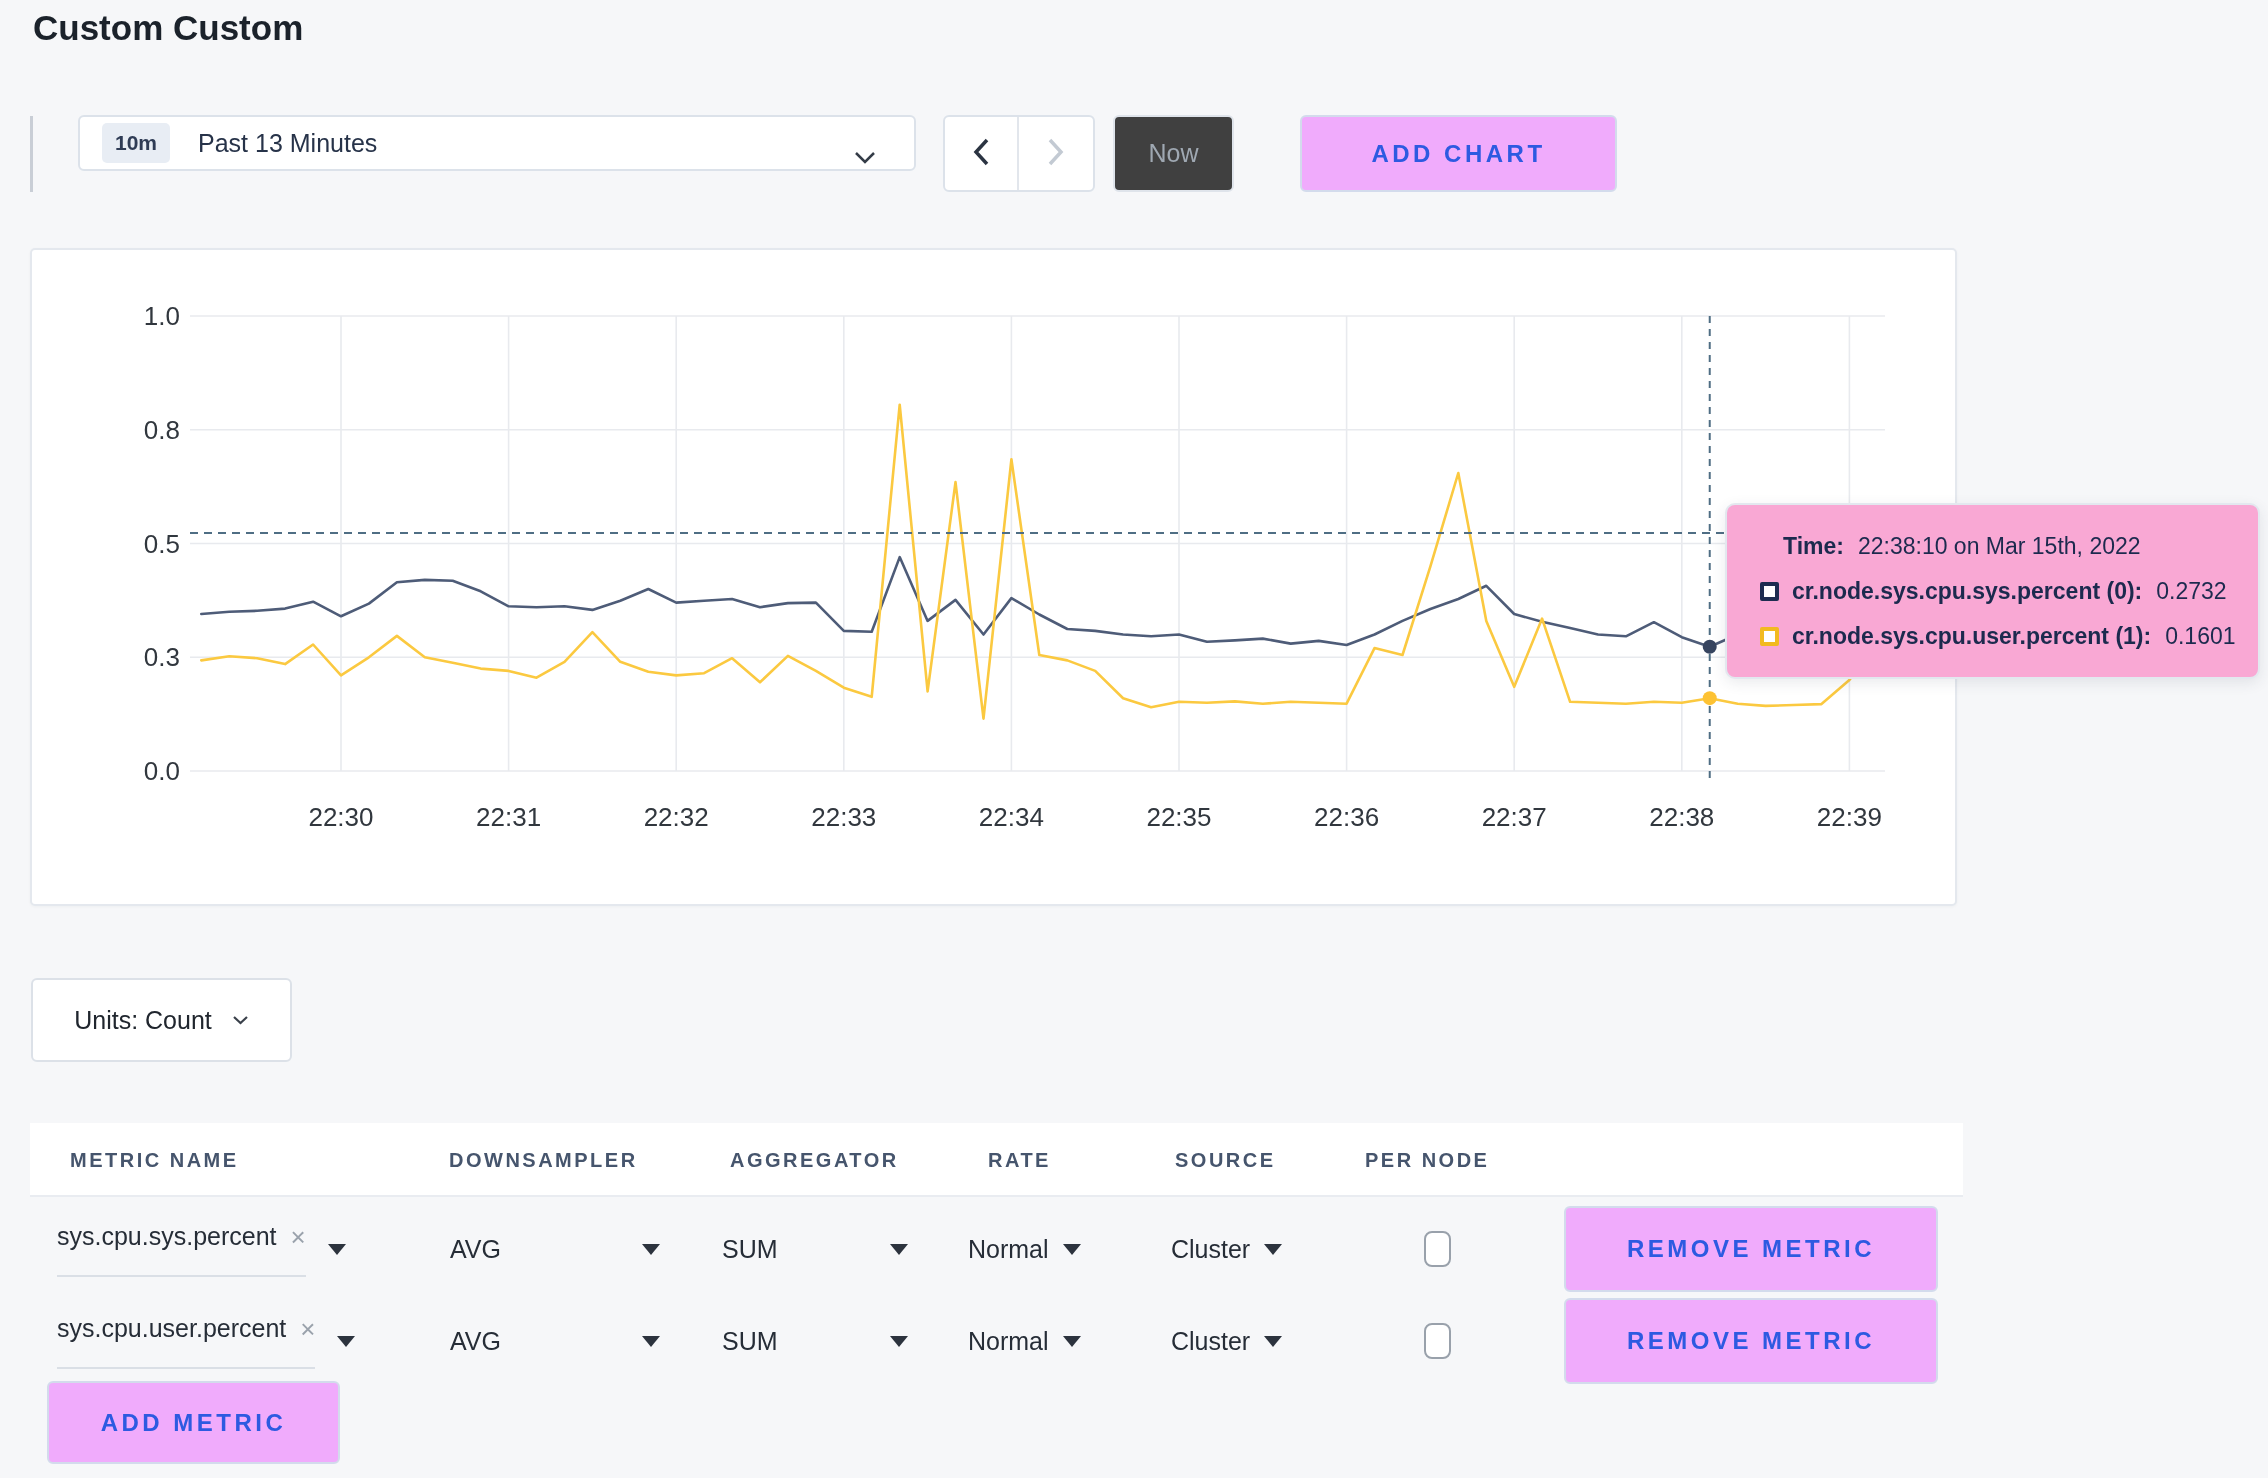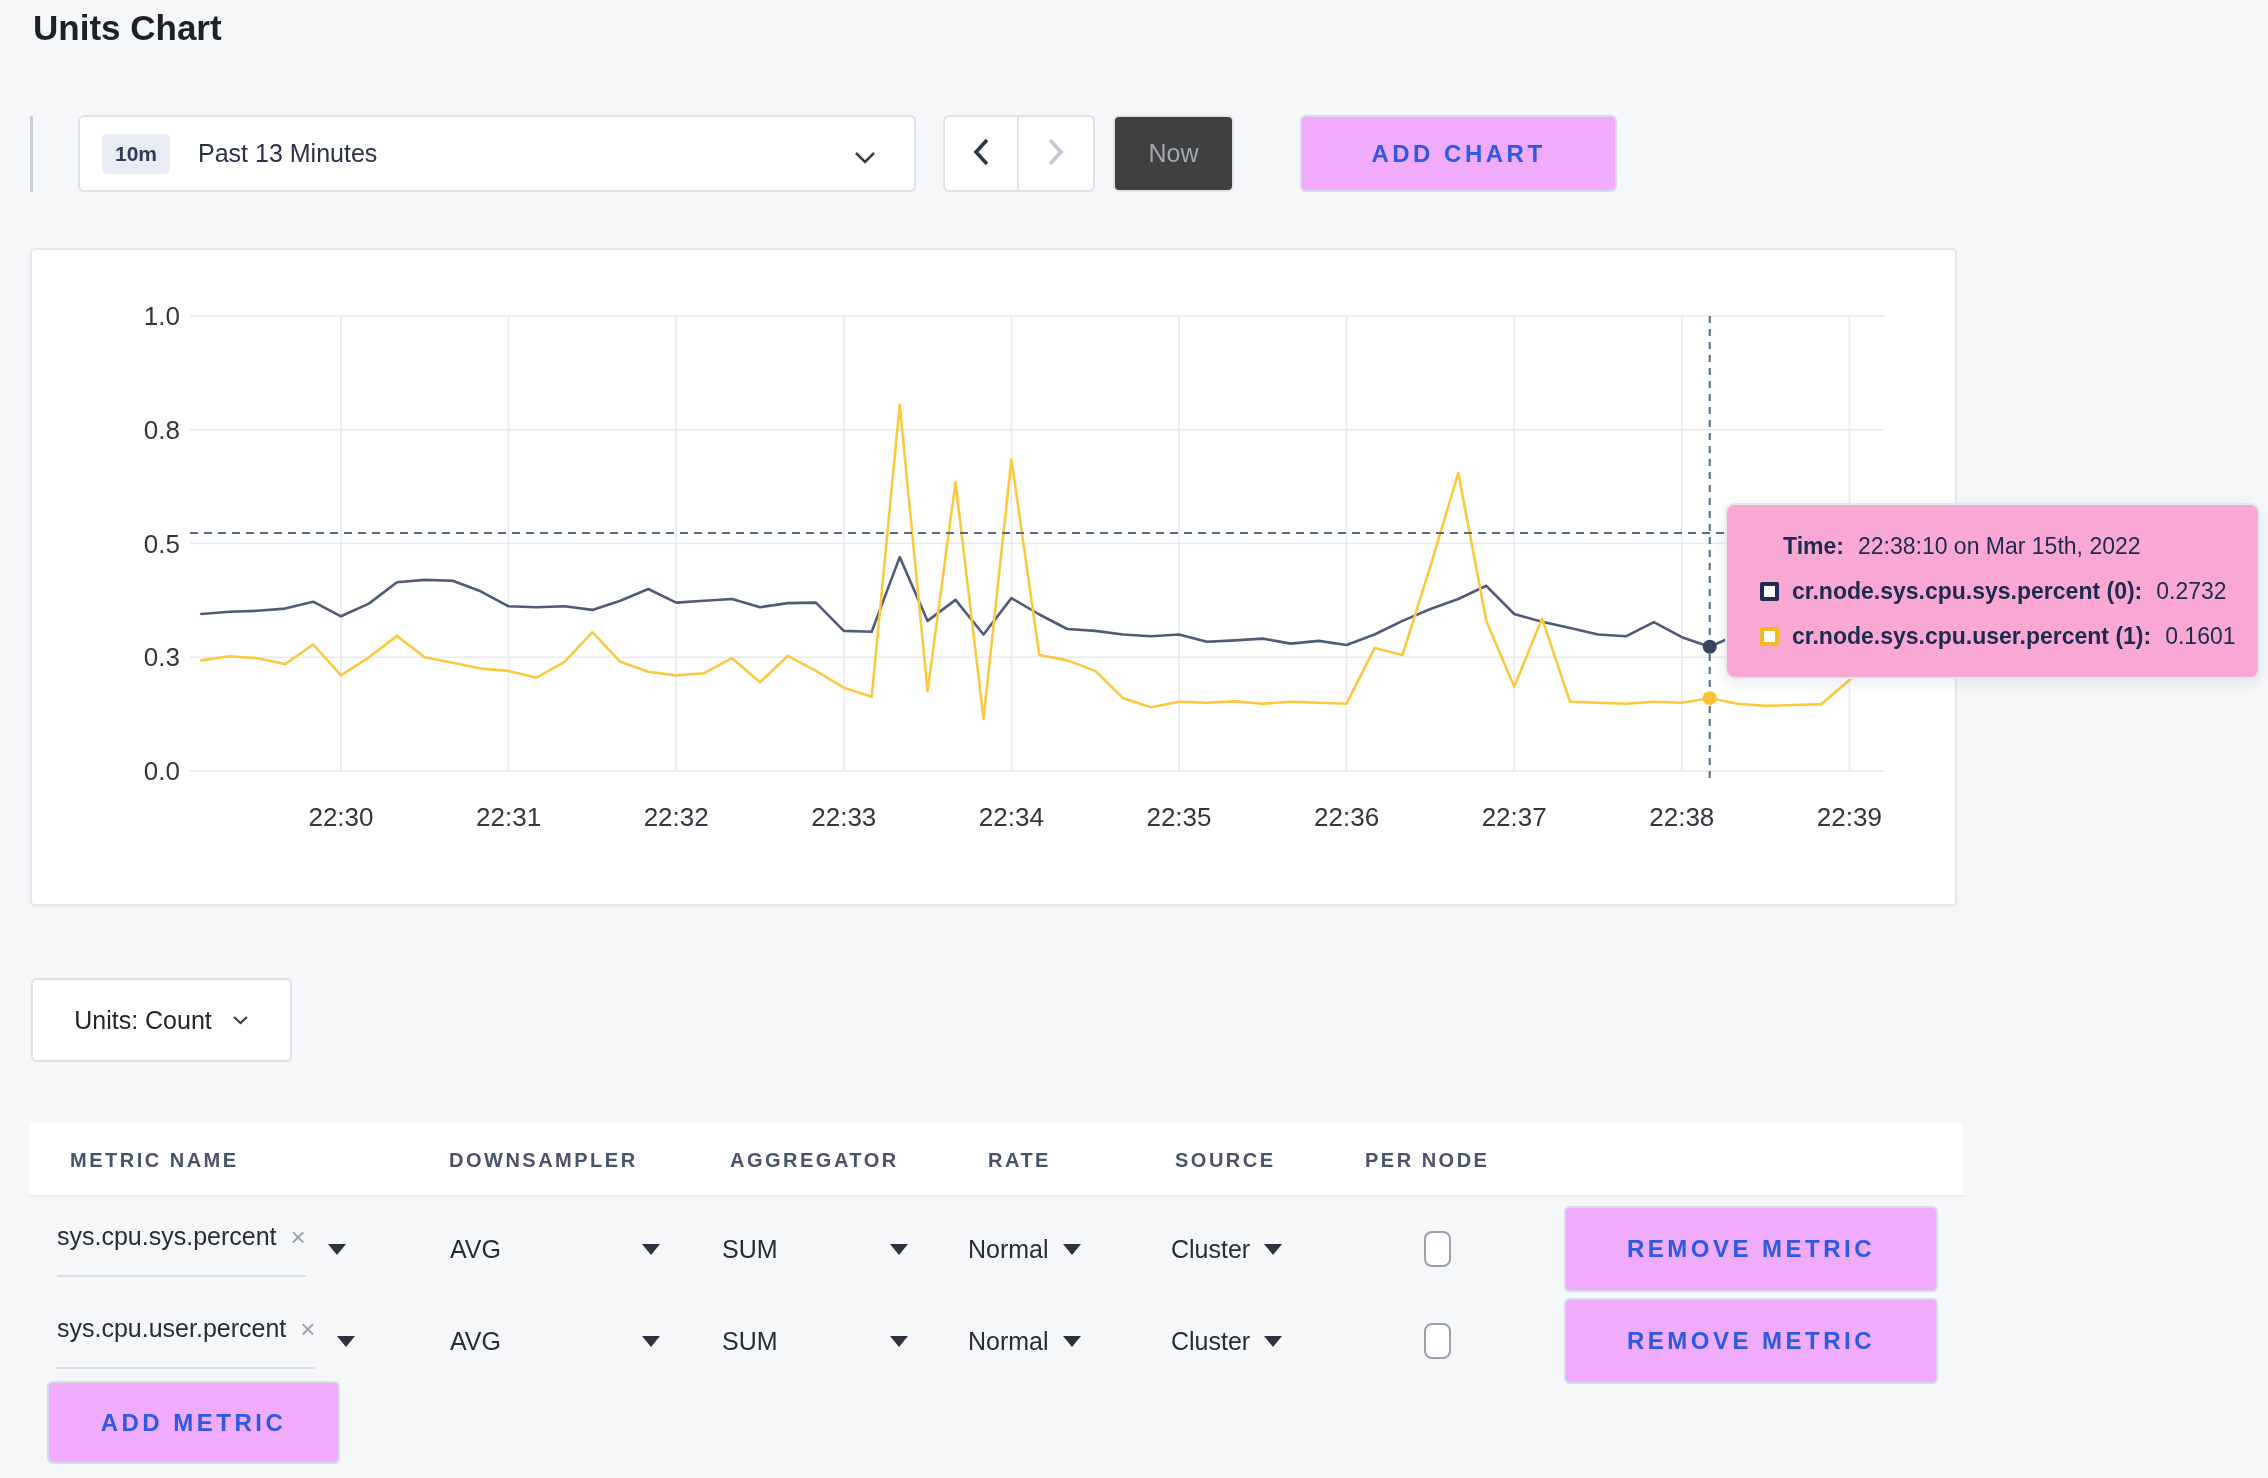--- a/index.html
+++ b/index.html
@@ -5,21 +5,21 @@
   * { margin:0; padding:0; box-sizing:border-box; }
   html,body { background:#f6f7f9; }
   body { font-family:"Liberation Sans", sans-serif; }
   #app { position:relative; width:2268px; height:1478px; background:#f6f7f9; overflow:hidden; }
   .abs { position:absolute; }
 
   .page-title { left:33px; top:8px; font-size:35px; font-weight:600; color:#1b222b; }
 
   
   .toolbar-rule { left:30px; top:116px; width:3px; height:76px; background:#c9ced6; }
-  .time-dropdown { left:78px; top:115px; width:838px; height:77px; background:#fff;
+  .time-dropdown { left:78px; top:115px; width:838px; height:56px; background:#fff;
     border:2px solid #dce2ea; border-radius:6px; display:flex; align-items:center; cursor:pointer; }
   .time-badge { margin-left:22px; background:#e8edf4; color:#2f3c55; font-weight:700;
     font-size:21px; padding:8px 13px; border-radius:5px; }
   .time-label { margin-left:28px; font-size:25px; color:#273349; font-weight:500; }
   .dd-chevron { position:absolute; right:38px; top:33px; }
 
   .nav-group { left:943px; top:115px; width:152px; height:77px; border:2px solid #dce2ea;
     border-radius:6px; background:#fff; display:flex; overflow:hidden; }
   .nav-half { width:50%; display:flex; align-items:center; justify-content:center; cursor:pointer; }
   .nav-prev { border-right:2px solid #e2e6ec; }
@@ -82,21 +82,21 @@
     border:2.5px solid #99a1ab; border-radius:8px; background:#fff; cursor:pointer; }
   .remove-metric-btn { position:absolute; left:1534px; top:3px; width:374px; height:86px; }
 
   .add-metric-btn { left:47px; top:1381px; width:293px; height:83px; }
 </style>
 </head>
 <body>
 
 <div id="app">
 
-  <h1 class="abs page-title">Units Chart</h1>
+  <h1 class="abs page-title">Custom Custom</h1>
 
   <div class="abs toolbar-rule"></div>
 
   <div class="abs time-dropdown">
     <span class="time-badge">10m</span>
     <span class="time-label">Past 13 Minutes</span>
     <span class="dd-chevron">
       <svg width="22" height="13" viewBox="0 0 22 13">
           <polyline points="2,2 11,11 20,2" fill="none" stroke="#343c47" stroke-width="2.5"></polyline>
         </svg>

